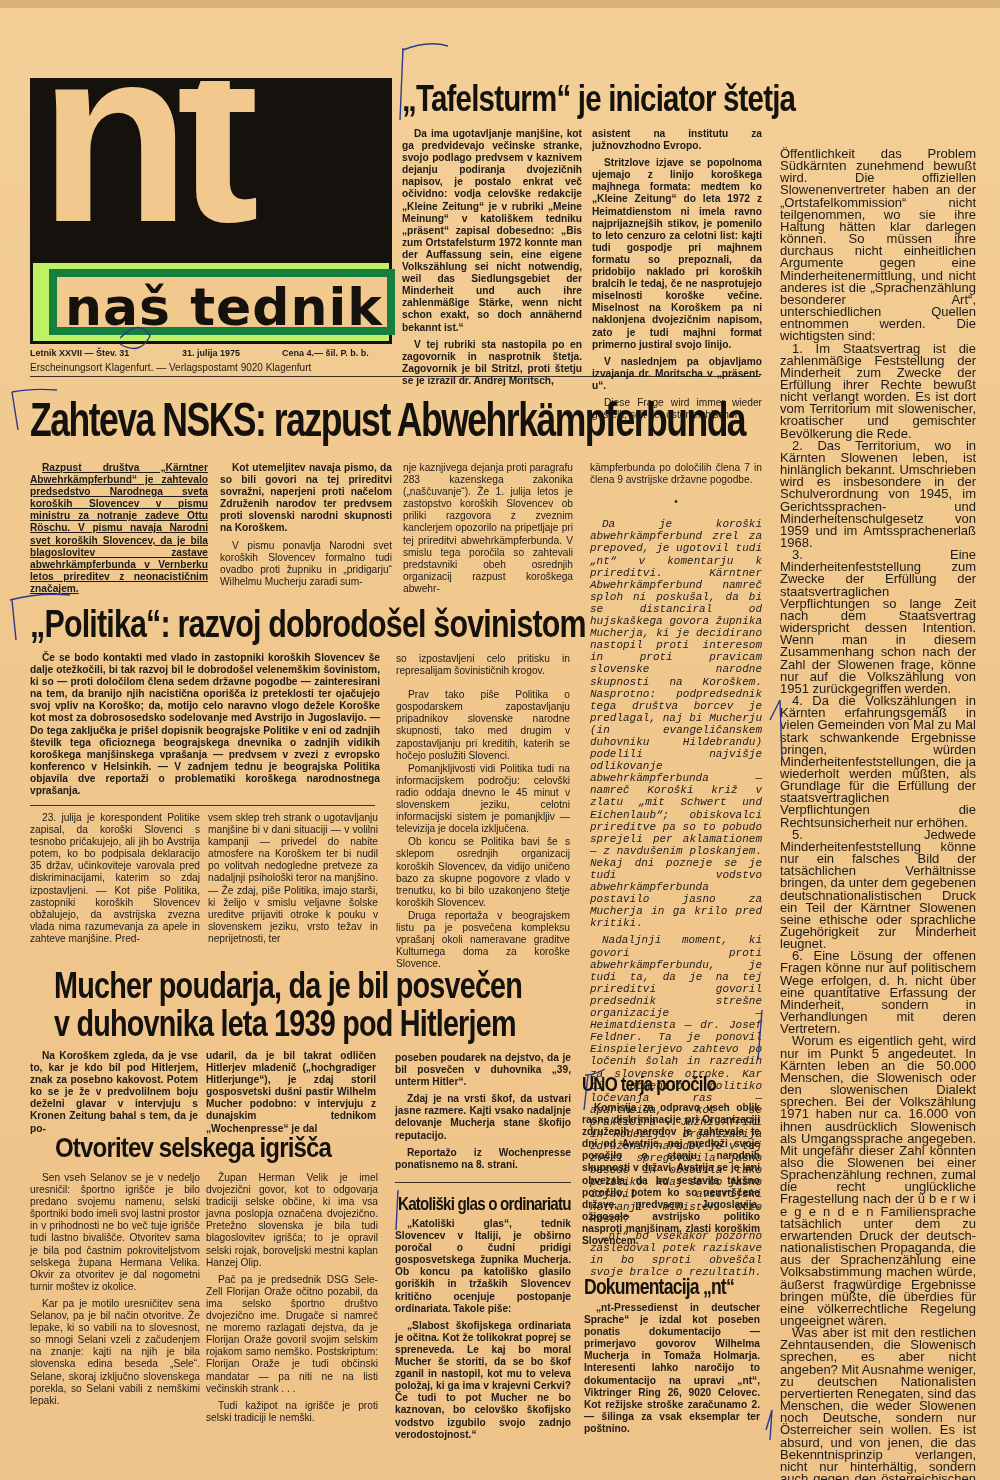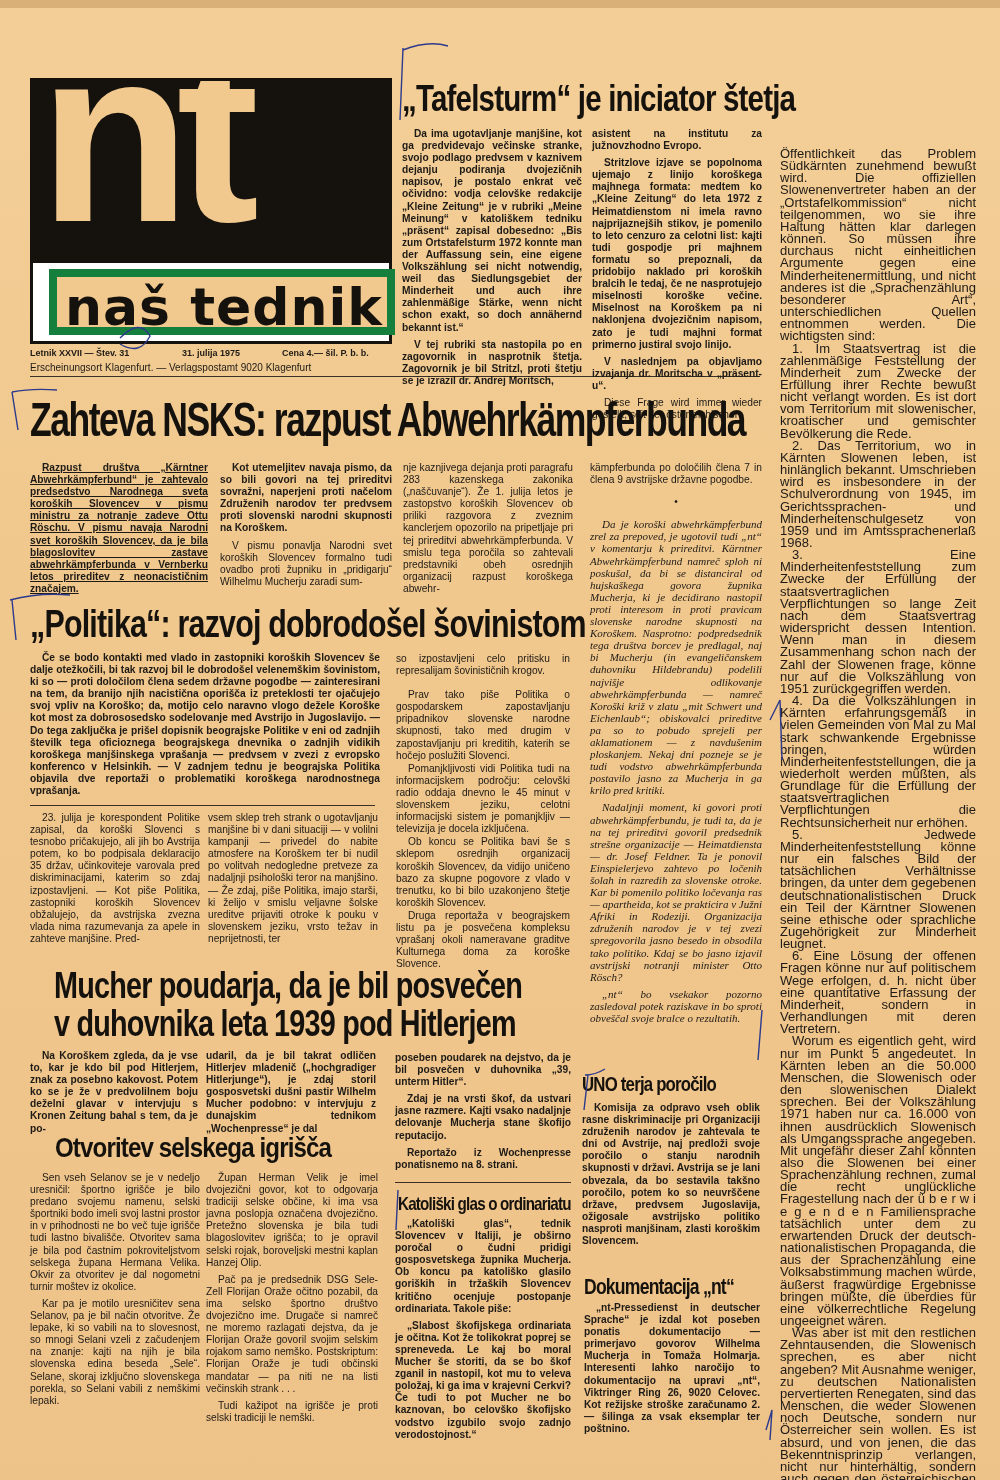--- a/index.html
+++ b/index.html
@@ -12,29 +12,29 @@
   }
   .paper {
     position:absolute; left:0; top:0; width:1000px; height:1480px;
     background:linear-gradient(180deg,#f3cf98 0%,#f0c78c 45%,#eec38a 100%);
   }
   .topband { position:absolute; left:0; top:0; width:1000px; height:8px; background:#d9b078; }
   .abs { position:absolute; }
   .col p { margin:0 0 5px 0; text-indent:12px; }
   .txt { font-size:10.2px; line-height:12.1px; text-align:justify; hyphens:manual; }
   .bold { font-weight:bold; }
-  .ital { font-family:Liberation Serif, serif; font-style:italic; font-size:11px; line-height:12.1px; }
+  .ital { font-family:Liberation Mono, monospace; font-style:italic; font-size:11px; line-height:12.1px; }
   .hl {
     font-family:"Liberation Sans", sans-serif; font-weight:bold;
     transform-origin:left top; white-space:nowrap; letter-spacing:-1px;
     color:#15110d;
   }
   .rule { position:absolute; height:1px; background:#3b3027; }
   
-  .mast { position:absolute; left:30px; top:78px; width:356px; height:260px; border:3px solid #15110d; background:#ffffff; }
+  .mast { position:absolute; left:30px; top:78px; width:356px; height:260px; border:3px solid #15110d; background:#bef264; }
   .mast-top { position:absolute; left:0; top:0; width:356px; height:182px; background:#15110d; overflow:hidden; }
   .mast-nt {
     position:absolute; left:6px; top:-70px; font-size:248px; font-weight:bold; color:#f1c98e;
     letter-spacing:-14px; line-height:1; font-family:"Liberation Sans", sans-serif;
   }
   .mast-bot {
     position:absolute; left:16px; top:188px; width:346px; height:66px; background:#f1c98e;
     border:8px solid #15803d; box-sizing:border-box;
   }
   .mast-name { position:absolute; left:8px; top:4px; font-size:52px; font-weight:bold; letter-spacing:1px; color:#15110d; font-family:"DejaVu Sans", sans-serif; line-height:1; }

